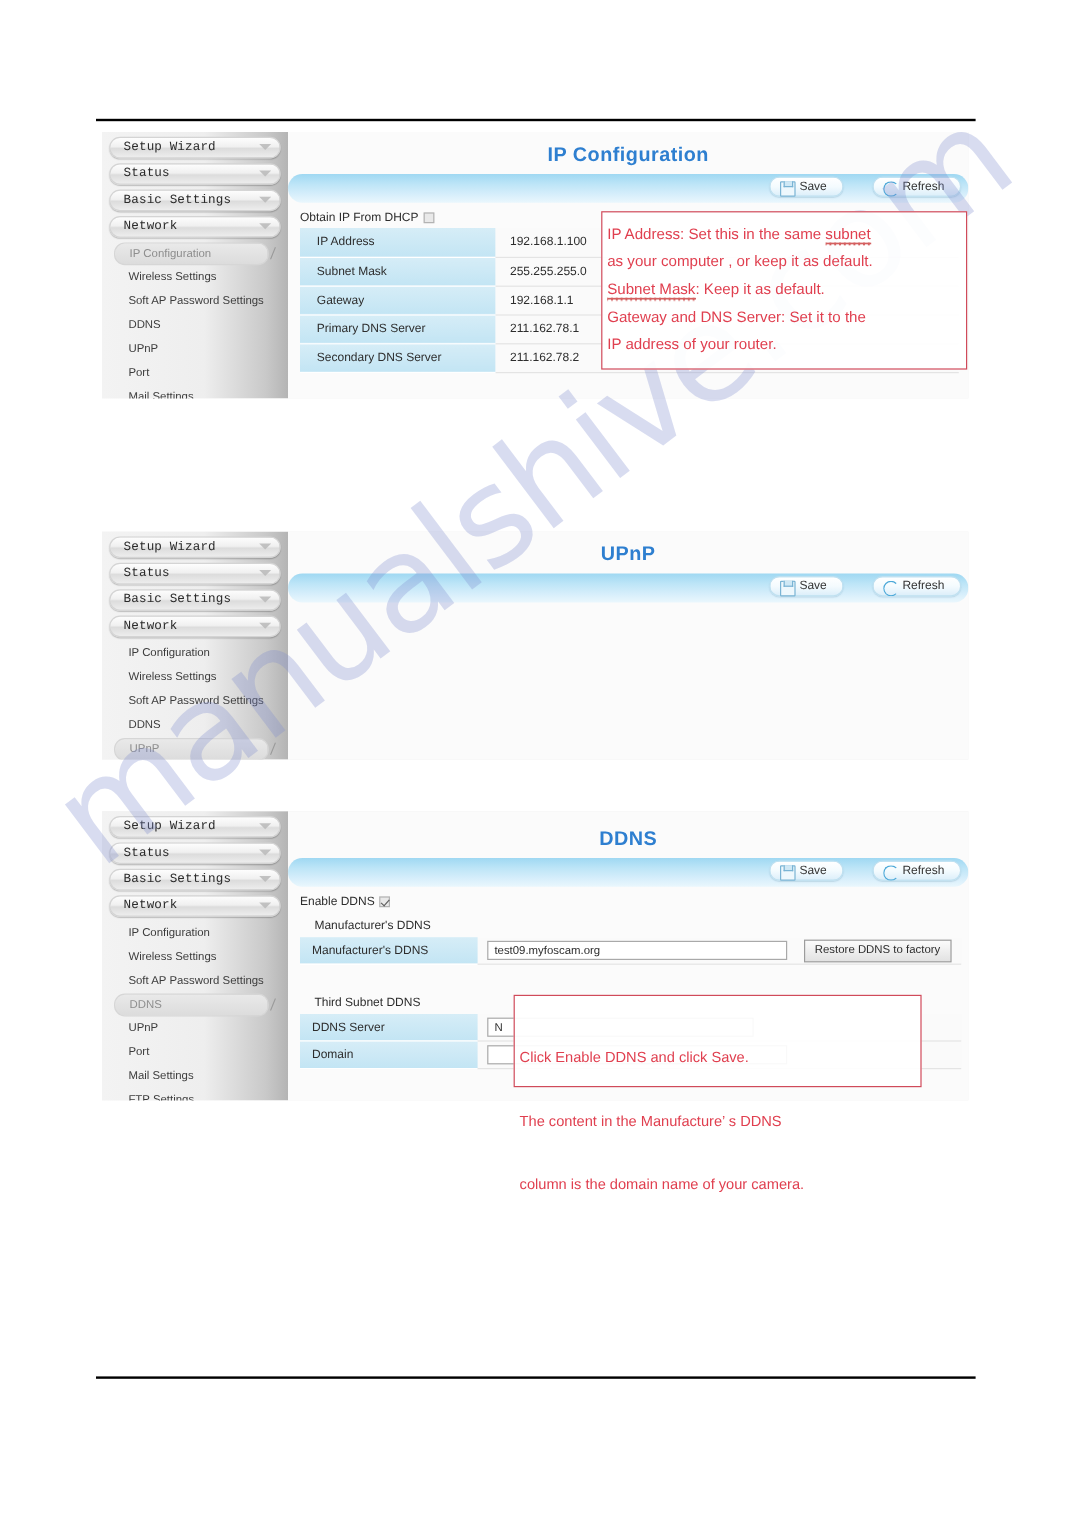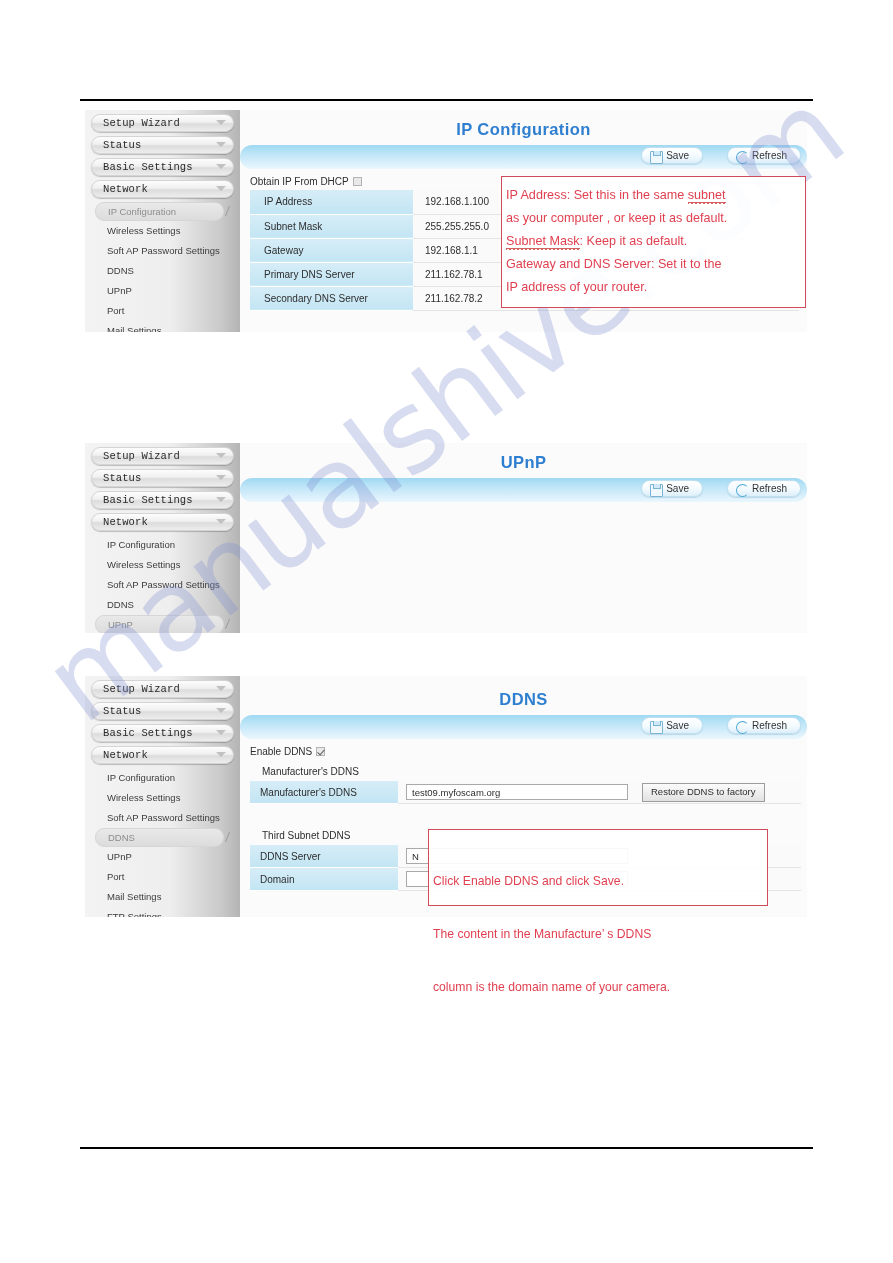--- a/index.html
+++ b/index.html
@@ -327,21 +327,21 @@
   .row2 .fld {
     flex: 1;
     padding: 3px 6px 3px 8px;
     box-sizing: border-box;
     display: flex;
     align-items: center;
     border-bottom: 1px solid #e4e4e4;
   }
   .text-input {
     height: 16px;
-    width: 222px;
+    width: 250px;
     background: #ffffff;
     border: 1px solid #a9a9a9;
     font-size: 9.5px;
     color: #2d2d2d;
     line-height: 15px;
     padding-left: 5px;
     box-sizing: border-box;
     white-space: nowrap;
     overflow: hidden;
   }

